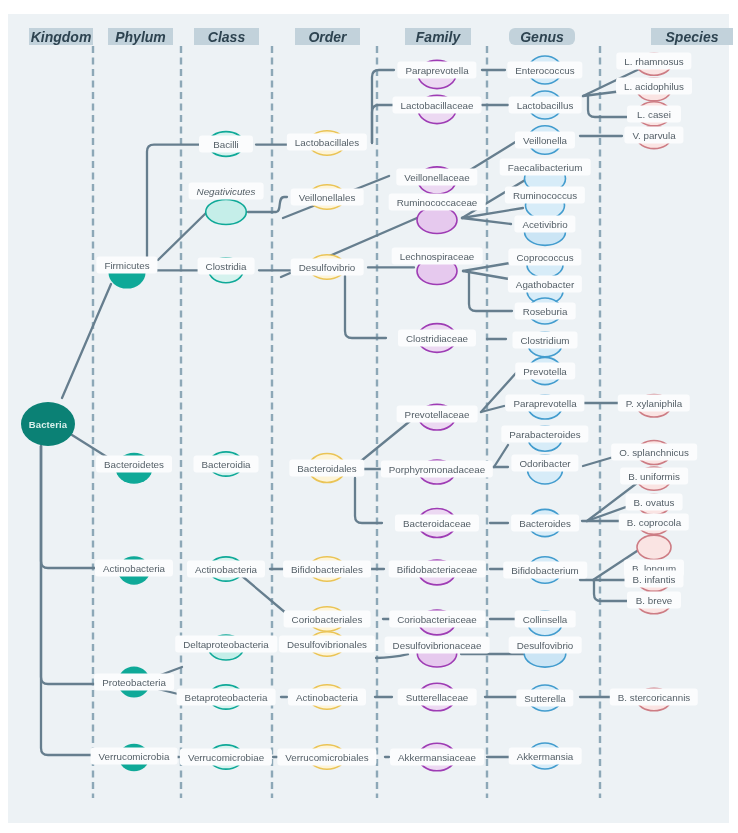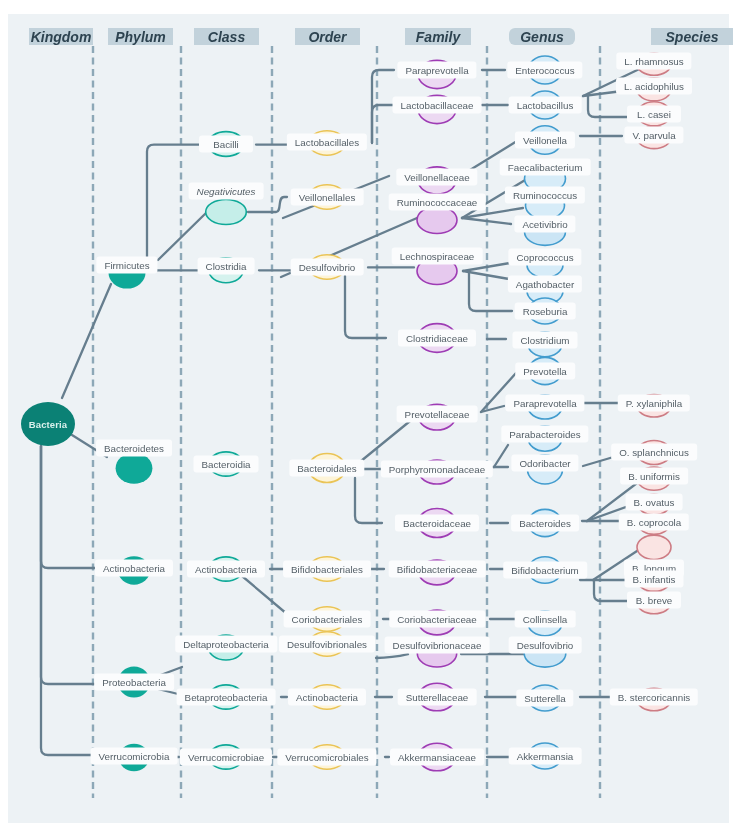--- a/index.html
+++ b/index.html
@@ -169,21 +169,21 @@
   <div class="layer" id="boxes">
       <div class="hdr" style="left: 29px; top: 28px; width: 64px;">Kingdom</div>
       <div class="hdr" style="left: 108px; top: 28px; width: 65px;">Phylum</div>
       <div class="hdr" style="left: 194px; top: 28px; width: 65px;">Class</div>
       <div class="hdr" style="left: 295px; top: 28px; width: 65px;">Order</div>
       <div class="hdr" style="left: 405px; top: 28px; width: 66px;">Family</div>
       <div class="hdr" style="left: 509px; top: 28px; width: 66px; border-radius: 6px;">Genus</div>
       <div class="hdr" style="left: 651px; top: 28px; width: 82px;">Species</div>
       <div class="root" style="width: 54px; height: 44px; left: 48px; top: 424px;">Bacteria</div>
       <div class="node" style="left: 127px; top: 265px;">Firmicutes</div>
-      <div class="node" style="left: 134px; top: 448px;">Bacteroidetes</div>
+      <div class="node" style="left: 134px; top: 464px;">Bacteroidetes</div>
       <div class="node" style="left: 134px; top: 568px;">Actinobacteria</div>
       <div class="node" style="left: 134px; top: 682px;">Proteobacteria</div>
       <div class="node" style="left: 134px; top: 756px;">Verrucomicrobia</div>
       <div class="node" style="left: 226px; top: 144px;">Bacilli</div>
       <div class="node" style="left: 226px; top: 191px; font-style: italic;">Negativicutes</div>
       <div class="node" style="left: 226px; top: 266.3px;">Clostridia</div>
       <div class="node" style="left: 226px; top: 464px;">Bacteroidia</div>
       <div class="node" style="left: 226px; top: 569px;">Actinobacteria</div>
       <div class="node" style="left: 226px; top: 644px;">Deltaproteobacteria</div>
       <div class="node" style="left: 226px; top: 697px;">Betaproteobacteria</div>

